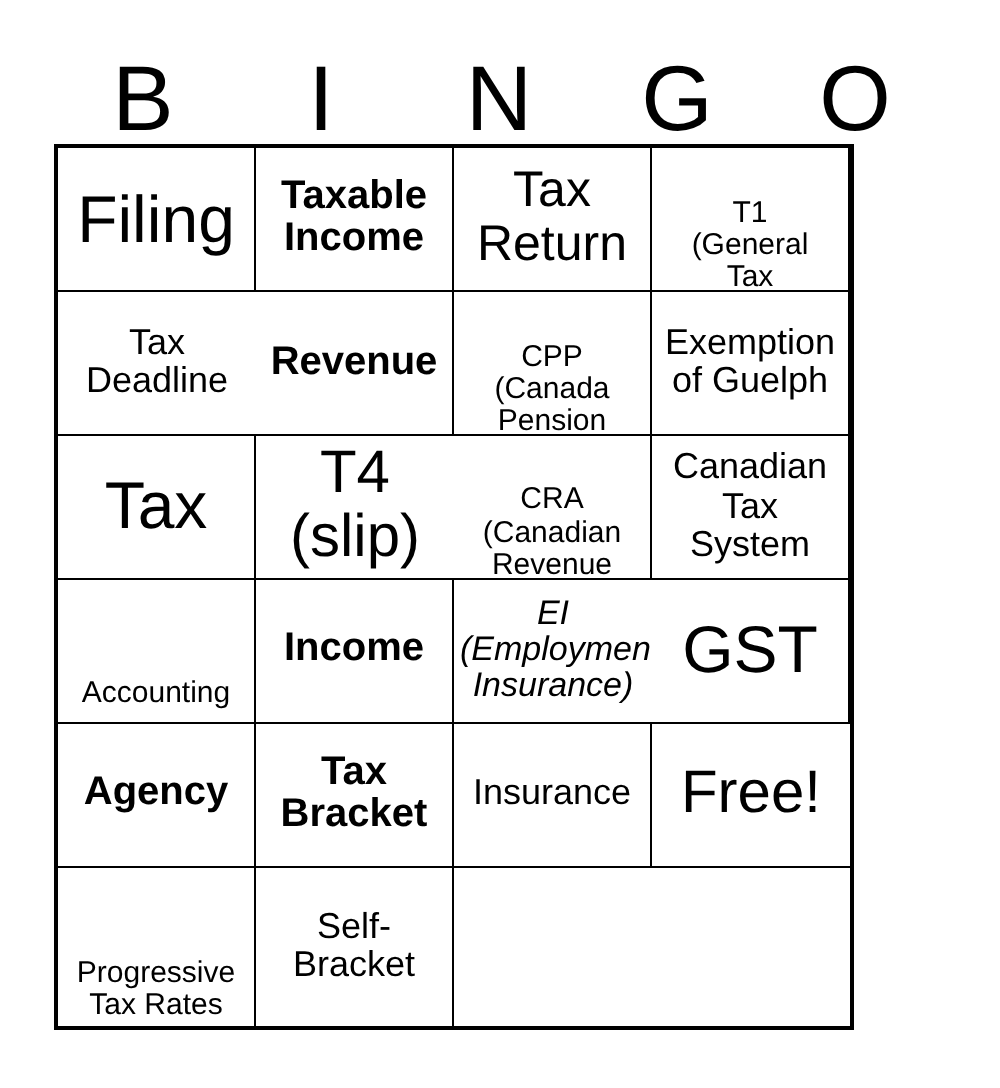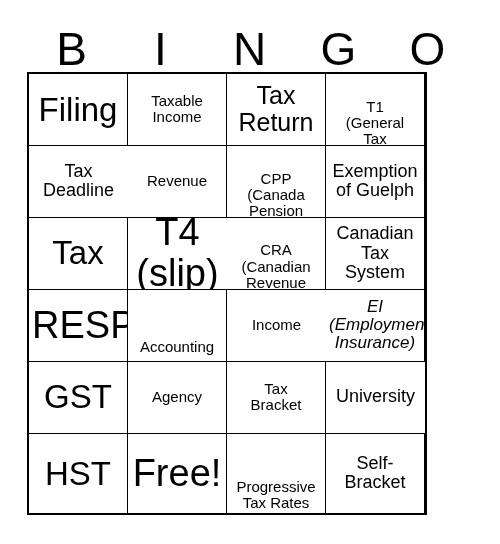--- a/index.html
+++ b/index.html
@@ -75,23 +75,23 @@
   }
   .cell-text {
     display: block;
     width: 100%;
     line-height: 1.08;
     white-space: pre-line;
     word-break: normal;
   }
   
   .fs-xxl .cell-text { font-size: 33px; }
-  .fs-xl  .cell-text { font-size: 38px; }
+  .fs-xl  .cell-text { font-size: 30px; }
   .fs-lg  .cell-text { font-size: 25px; }
-  .fs-md  .cell-text { font-size: 15px; }
+  .fs-md  .cell-text { font-size: 20px; font-weight: bold; }
   .fs-sm  .cell-text { font-size: 18px; }
   .fs-xs  .cell-text { font-size: 15px; margin-top: 43px; }
   .fs-xxs .cell-text { font-size: 17px; font-style: italic; }
 </style>
 </head>
 <body>
 
 <div class="card">
 
   <div class="header-row">
@@ -150,23 +150,20 @@
         <span class="cell-text">CRA
 (Canadian
 Revenue
 Agency)</span>
       </div>
     <div class="cell fs-sm">
         <span class="cell-text">Canadian
 Tax
 System</span>
       </div>
-    <div class="cell fs-xl">
-        <span class="cell-text">RESP</span>
-      </div>
     <div class="cell fs-xs">
         <span class="cell-text">Accounting</span>
       </div>
     <div class="cell fs-md">
         <span class="cell-text">Income</span>
       </div>
 
     <div class="cell fs-xxs">
         <span class="cell-text">EI
 (Employment
@@ -177,24 +174,21 @@
       </div>
     <div class="cell fs-md">
         <span class="cell-text">Agency</span>
       </div>
     <div class="cell fs-md">
         <span class="cell-text">Tax
 Bracket</span>
       </div>
 
     <div class="cell fs-sm">
-        <span class="cell-text">University</span>
-      </div>
-    <div class="cell fs-xxl">
-        <span class="cell-text">HST</span>
+        <span class="cell-text">Insurance</span>
       </div>
     <div class="cell fs-xl">
         <span class="cell-text">Free!</span>
       </div>
     <div class="cell fs-xs">
         <span class="cell-text">Progressive
 Tax Rates</span>
       </div>
     <div class="cell fs-sm">
         <span class="cell-text">Self-

